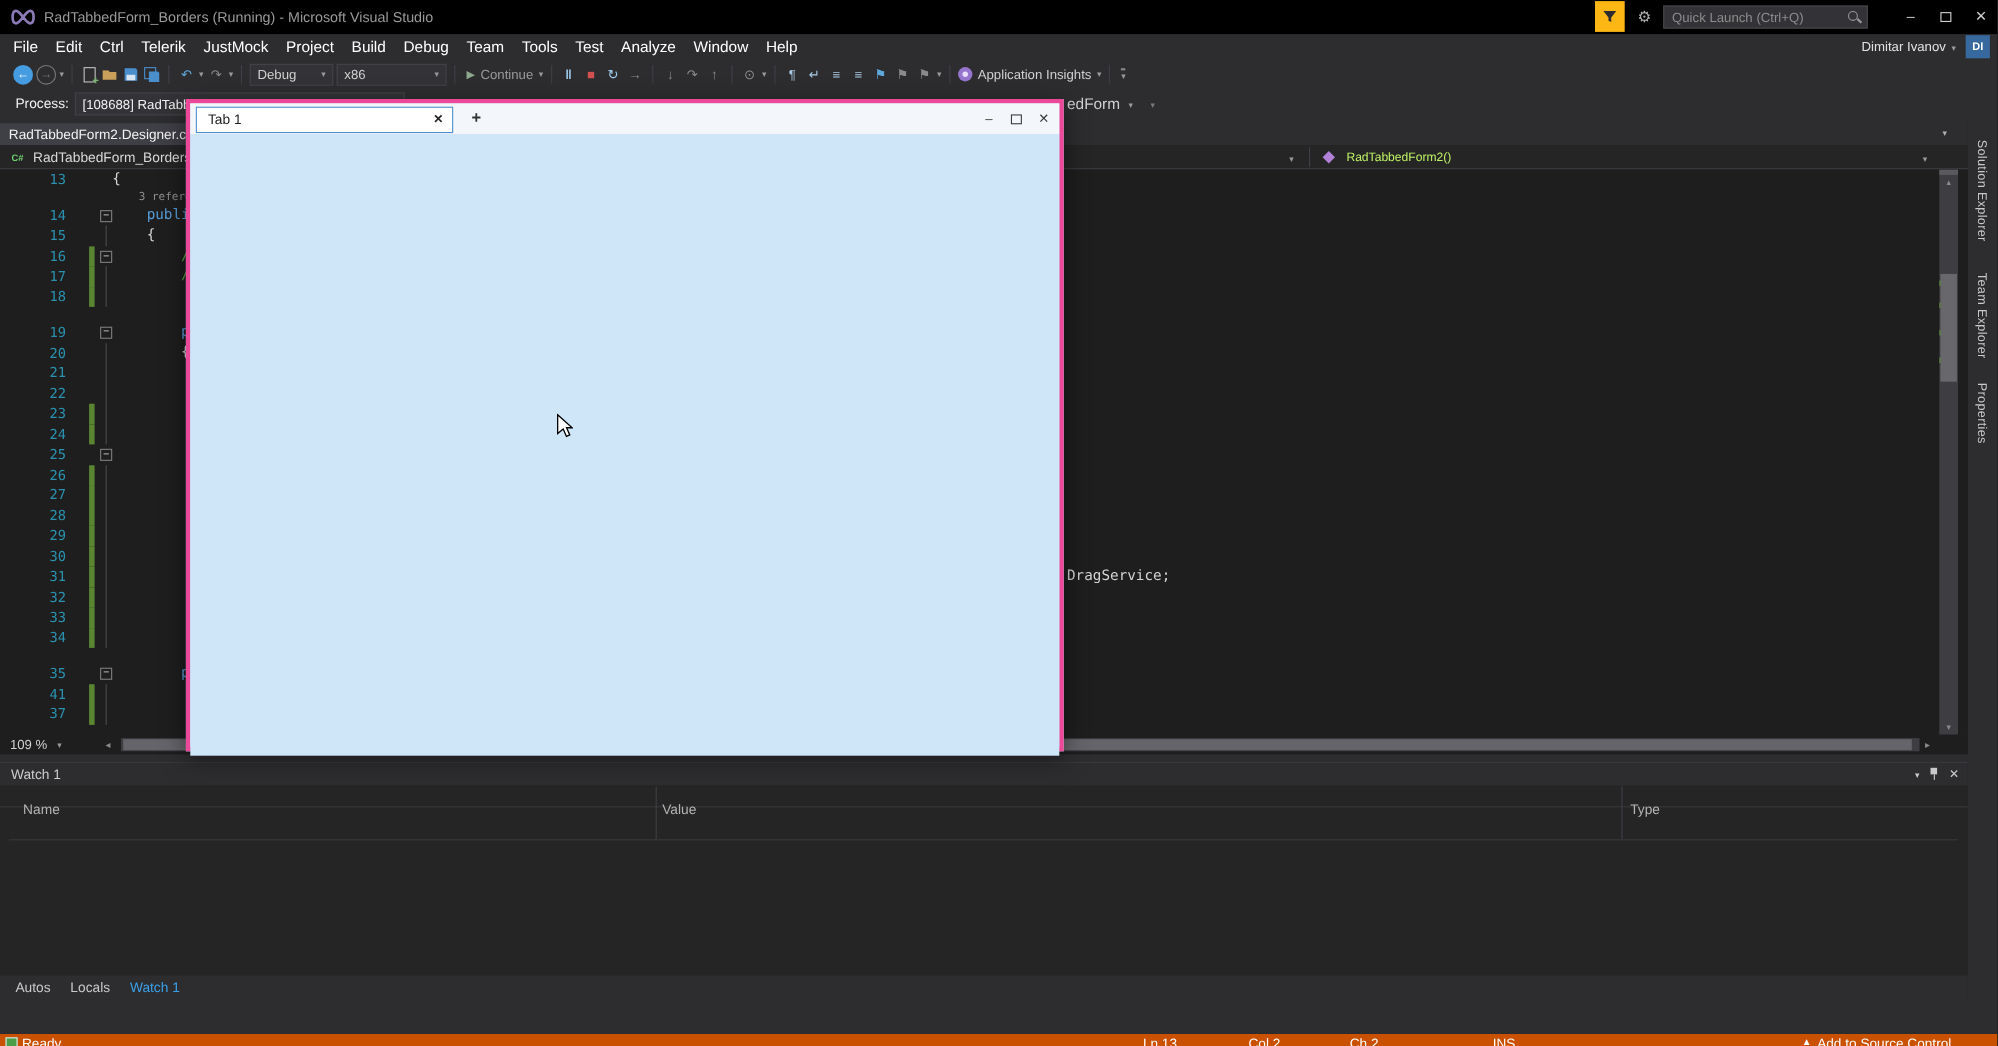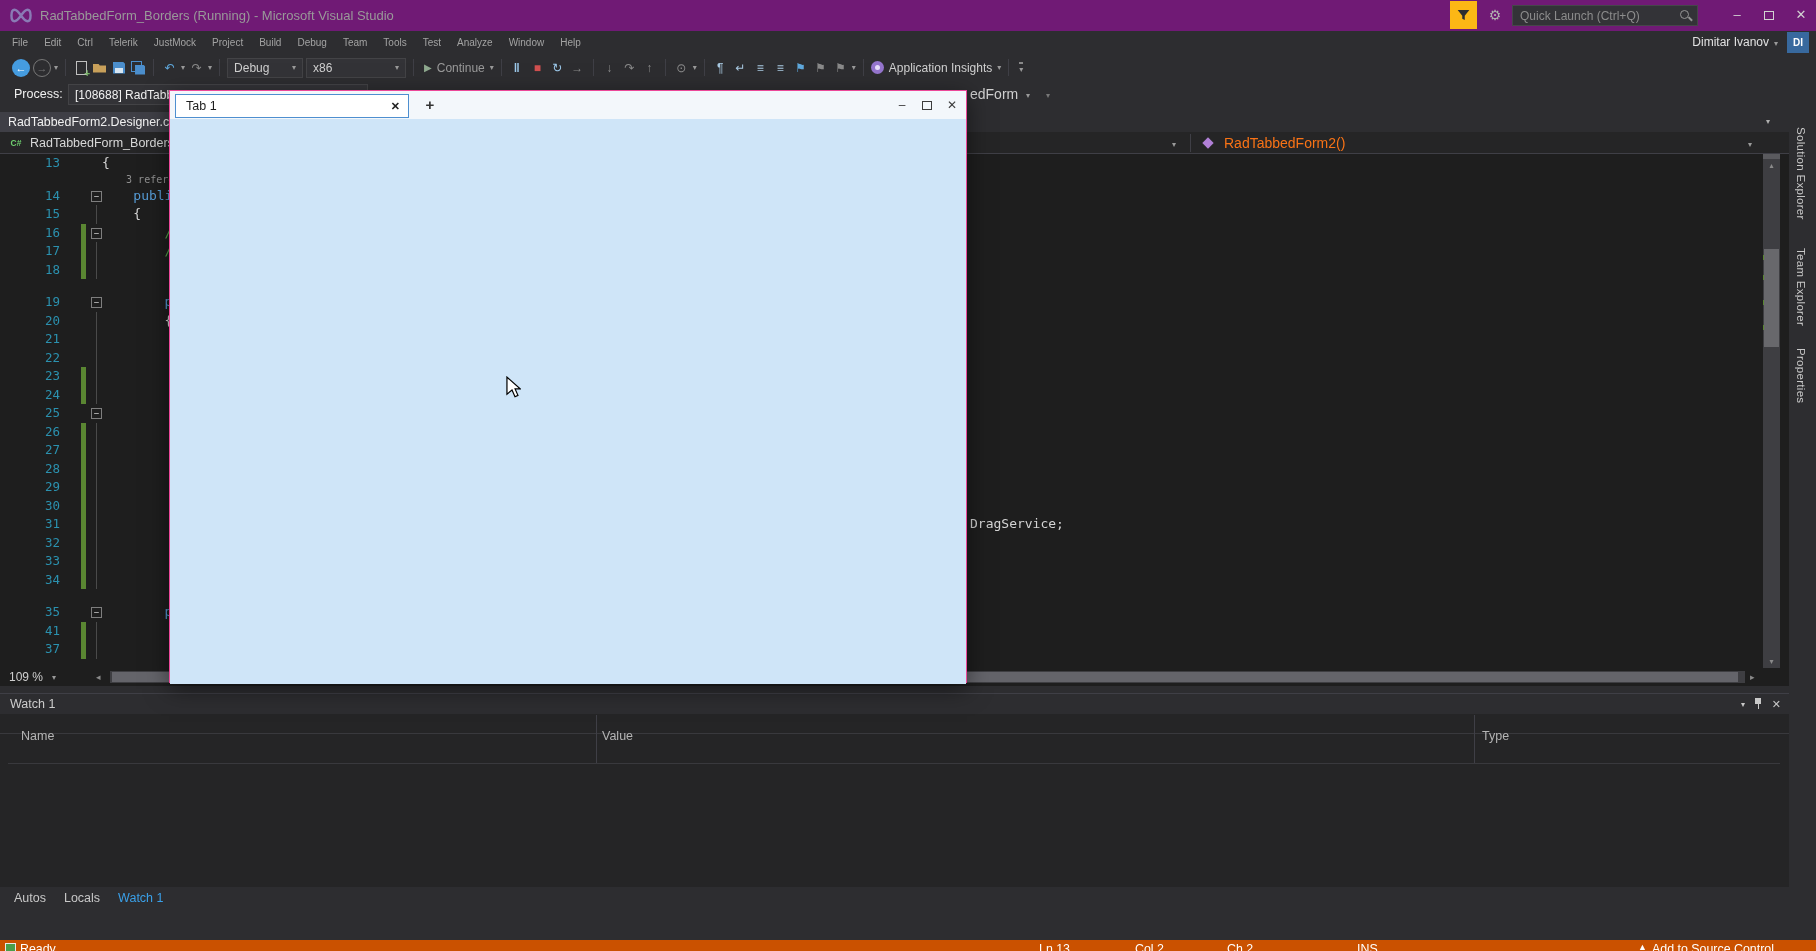--- a/index.html
+++ b/index.html
@@ -1,38 +1,38 @@
 <!DOCTYPE html>
 <html><head>
 <meta charset="utf-8">
 <style>
 *{margin:0;padding:0;box-sizing:border-box}
 body{background:#1a1a1a}
 .screen{position:relative;width:1816px;height:951px;background:#2d2d30;overflow:hidden;
   font-family:"Liberation Sans",sans-serif;color:#ccc;-webkit-font-smoothing:antialiased}
 
 
-.titlebar{position:absolute;left:0;top:0;width:1816px;height:31px;background:#701a75}
+.titlebar{position:absolute;left:0;top:0;width:1816px;height:31px;background:#000000}
 .vs-logo{position:absolute;left:8px;top:7px;width:26px;height:17px}
 .app-title{position:absolute;left:40px;top:0;height:31px;line-height:31px;font-size:13px;color:#999}
 .funnel-btn{position:absolute;left:1450px;top:1px;width:27px;height:28px;background:#fcb715;display:flex;align-items:center;justify-content:center}
 .plug-btn{position:absolute;left:1484px;top:4px;width:22px;height:23px;color:#b0b0b0;font-size:14px;text-align:center;line-height:23px}
 .quick-launch{position:absolute;left:1512px;top:5px;width:186px;height:21px;background:#333337;border:1px solid #46464a;display:flex;align-items:center}
 .quick-launch input{flex:1;background:transparent;border:none;outline:none;padding-left:7px;font-size:12px;color:#d0d0d0;font-family:"Liberation Sans",sans-serif}
 .quick-launch input::placeholder{color:#8c8c8c}
 .ql-search{width:17px;height:17px;position:relative;margin-right:3px}
 .ql-search::before{content:"";position:absolute;left:3px;top:3px;width:7px;height:7px;border:1.5px solid #969696;border-radius:50%}
 .ql-search::after{content:"";position:absolute;left:11px;top:11px;width:5px;height:1.5px;background:#969696;transform:rotate(45deg)}
 .win-btn{position:absolute;top:1px;width:30px;height:28px;text-align:center;line-height:28px;color:#d2d2d2;font-size:13px}
 .wb-min{left:1722px}.wb-max{left:1754px}.wb-close{left:1786px}
 .maxglyph{display:inline-block;width:10px;height:9px;border:1px solid #d2d2d2;vertical-align:middle}
 
 
 .menubar{position:absolute;left:0;top:31px;width:1816px;height:23px;display:flex;align-items:center;padding-left:4px}
-.menu-item{padding:0 8px;font-size:10px;color:#a3a3a3;line-height:23px;white-space:nowrap}
+.menu-item{padding:0 8px;font-size:14px;color:#ffffff;line-height:23px;white-space:nowrap}
 .account{position:absolute;right:38px;top:31px;height:23px;line-height:23px;font-size:12px;color:#e1e1e1}
 .acct-caret{font-size:8px;color:#999;margin-left:5px}
 .avatar{position:absolute;right:7px;top:32px;width:22px;height:21px;background:#38699e;color:#fff;font-size:10px;font-weight:bold;text-align:center;line-height:21px}
 
 
 .toolbar{position:absolute;left:0;top:54px;width:1816px;height:27px;display:flex;align-items:center;padding-left:12px;gap:3px}
 .tb-sep{width:1px;height:17px;background:#3f3f46;margin:0 4px;flex:none}
 .tb-circle{width:18px;height:18px;border-radius:50%;display:flex;align-items:center;justify-content:center;font-size:11px;flex:none}
 .tb-back{background:#459ce0;color:#fff}
 .tb-fwd{border:1.5px solid #777;color:#777}
@@ -71,21 +71,21 @@
 .doc-tab{position:absolute;left:0;top:4px;width:210px;height:20px;background:#3f3f46;color:#f1f1f1;font-size:12.4px;line-height:20px;padding-left:8px;white-space:nowrap;overflow:hidden}
 .doc-caret{position:absolute;left:1766px;top:9px;font-size:8px;color:#b0b0b0}
 
 
 .navbar{position:absolute;left:0;top:132px;width:1789px;height:22px;background:#252526;border-bottom:1px solid #3f3f46}
 .nav-divider{position:absolute;left:1190px;top:2px;width:1px;height:18px;background:#3f3f46}
 .cs-icon{position:absolute;left:8px;top:4px;width:16px;height:14px;font-size:8.5px;font-weight:bold;color:#6fcf6f;text-align:center;line-height:14px}
 .nav-scope{position:absolute;left:30px;top:0;line-height:22px;font-size:12.5px;color:#d8d8d8}
 .nav-caret-l{position:absolute;left:1172px;top:8px;font-size:8px;color:#9a9a9a}
 .method-icon{position:absolute;left:1204px;top:7px;width:8px;height:8px;background:#b180d7;transform:rotate(45deg)}
-.nav-member{position:absolute;left:1224px;top:0;line-height:22px;font-size:14px;color:#f97316}
+.nav-member{position:absolute;left:1224px;top:0;line-height:22px;font-size:11px;color:#bef264}
 .nav-caret-r{position:absolute;left:1748px;top:8px;font-size:8px;color:#9a9a9a}
 
 
 .editor{position:absolute;left:0;top:154px;width:1789px;height:514px;background:#1e1e1e;overflow:hidden}
 .code-lines{position:absolute;left:0;top:0;width:1763px;font-family:"DejaVu Sans Mono",monospace}
 .code-row{position:relative;height:18.5px}
 .lens-row{position:relative;height:14px}
 .lens-text{position:absolute;left:102px;top:1px;font-size:10px;color:#8f8f8f;white-space:pre;font-family:"DejaVu Sans Mono",monospace}
 .lineno{position:absolute;left:0;top:0;width:60px;text-align:right;font-size:12.5px;line-height:18.5px;color:#2b91af}
 .changebar{position:absolute;left:81px;top:0;width:5px;height:18.5px;background:#5a8632}
@@ -148,21 +148,21 @@
 .sb-sc{left:1652px}
 
 
 .side-strip{position:absolute;left:1789px;top:108px;width:27px;height:832px;background:#2d2d30}
 .side-tab{position:absolute;left:6px;writing-mode:vertical-rl;font-size:11.5px;color:#c8c8c8;letter-spacing:.3px;white-space:nowrap}
 .side-strip div:nth-of-type(1){top:19px}
 .side-strip div:nth-of-type(2){top:140px}
 .side-strip div:nth-of-type(3){top:240px}
 
 
-.float-window{position:absolute;left:169px;top:90px;width:798px;height:593px;background:#cfe5f8;border:1px solid #ec4899;box-shadow:0 6px 22px rgba(0,0,0,.5);z-index:50}
+.float-window{position:absolute;left:169px;top:90px;width:798px;height:593px;background:#cfe5f8;border:4px solid #ec4899;box-shadow:0 6px 22px rgba(0,0,0,.5);z-index:50}
 .fw-titlebar{position:absolute;left:0;top:0;width:100%;height:28px;background:#f3f7fb}
 .fw-tab{position:absolute;left:5px;top:3px;width:234px;height:24px;background:#ffffff;border:1px solid #4e8fd0}
 .fw-tab-label{position:absolute;left:10px;top:0;line-height:22px;font-size:12.5px;color:#1e1e1e}
 .fw-tab-close{position:absolute;right:8px;top:0;line-height:22px;font-size:11px;font-weight:bold;color:#222}
 .fw-addtab{position:absolute;left:250px;top:0;width:20px;height:28px;text-align:center;line-height:27px;font-size:15px;font-weight:bold;color:#333}
 .fw-buttons{position:absolute;right:6px;top:0;height:28px;display:flex;align-items:center;gap:9px}
 .fw-btn{width:16px;text-align:center;font-size:12px;color:#3c3c3c}
 .fw-maxglyph{display:inline-block;width:10px;height:9px;border:1.5px solid #3c3c3c;vertical-align:middle}
 .fw-content{position:absolute;left:0;top:28px;width:100%;height:565px;background:#cfe5f8}
 

